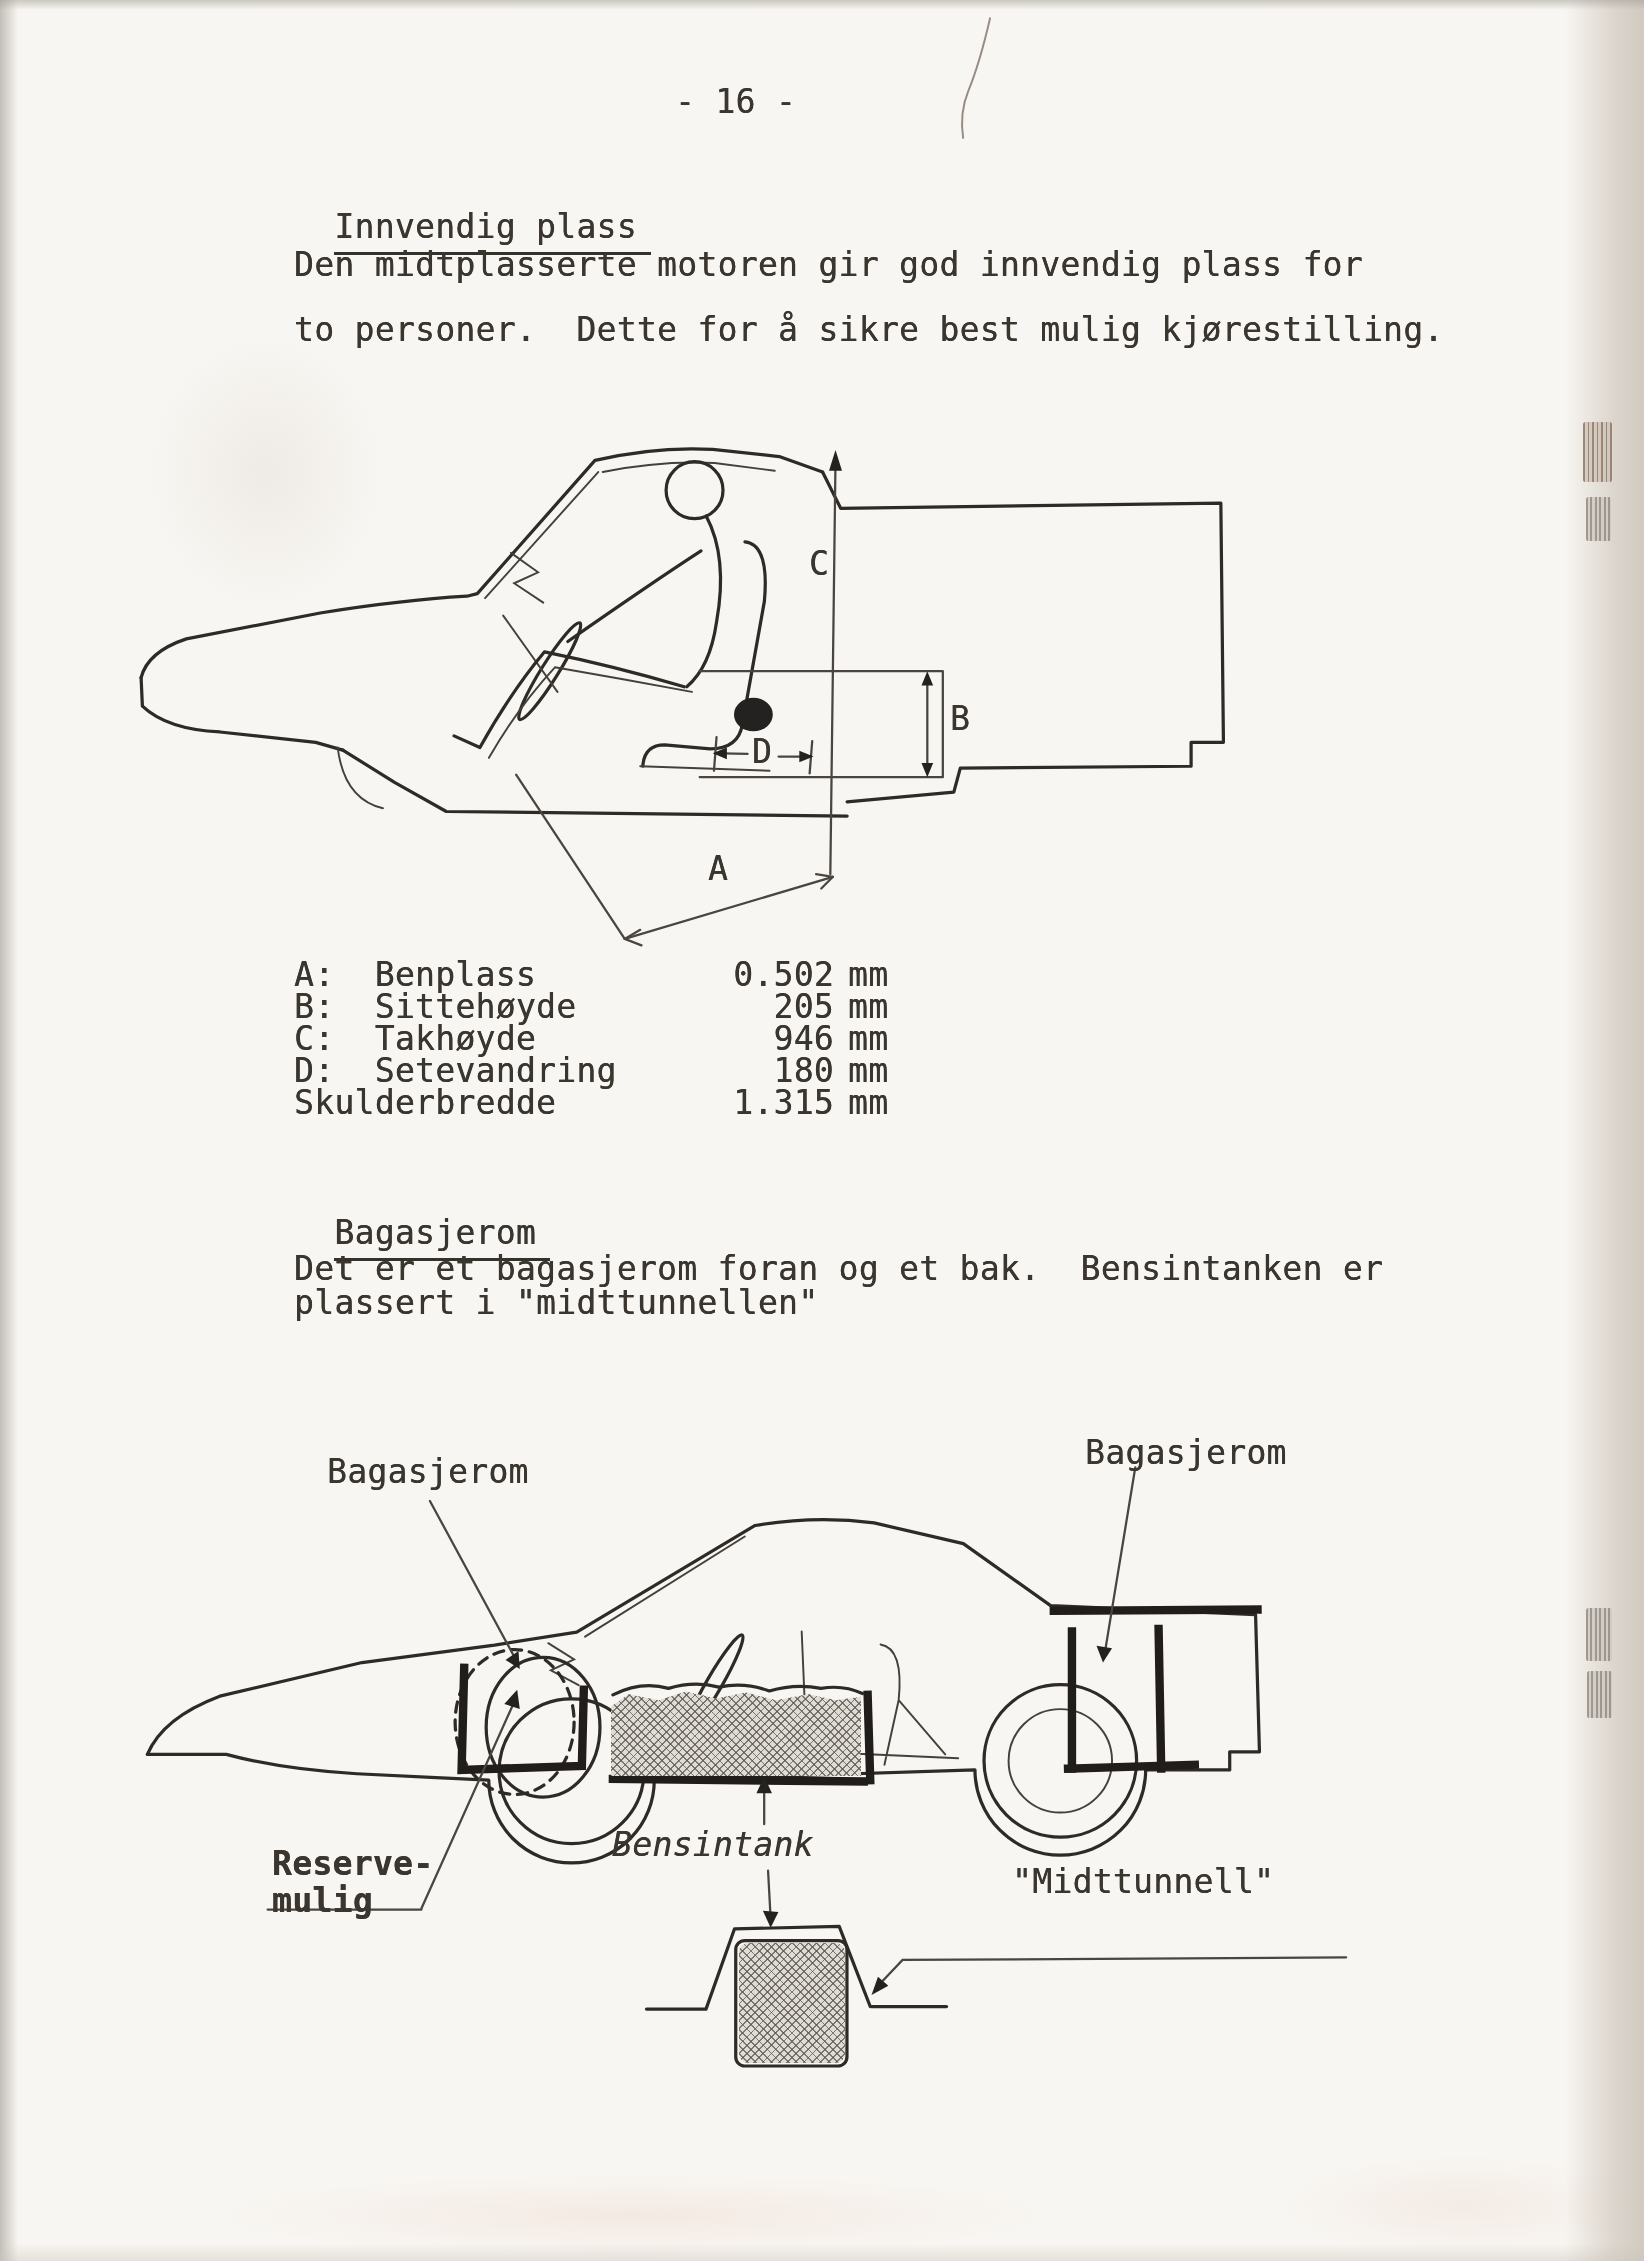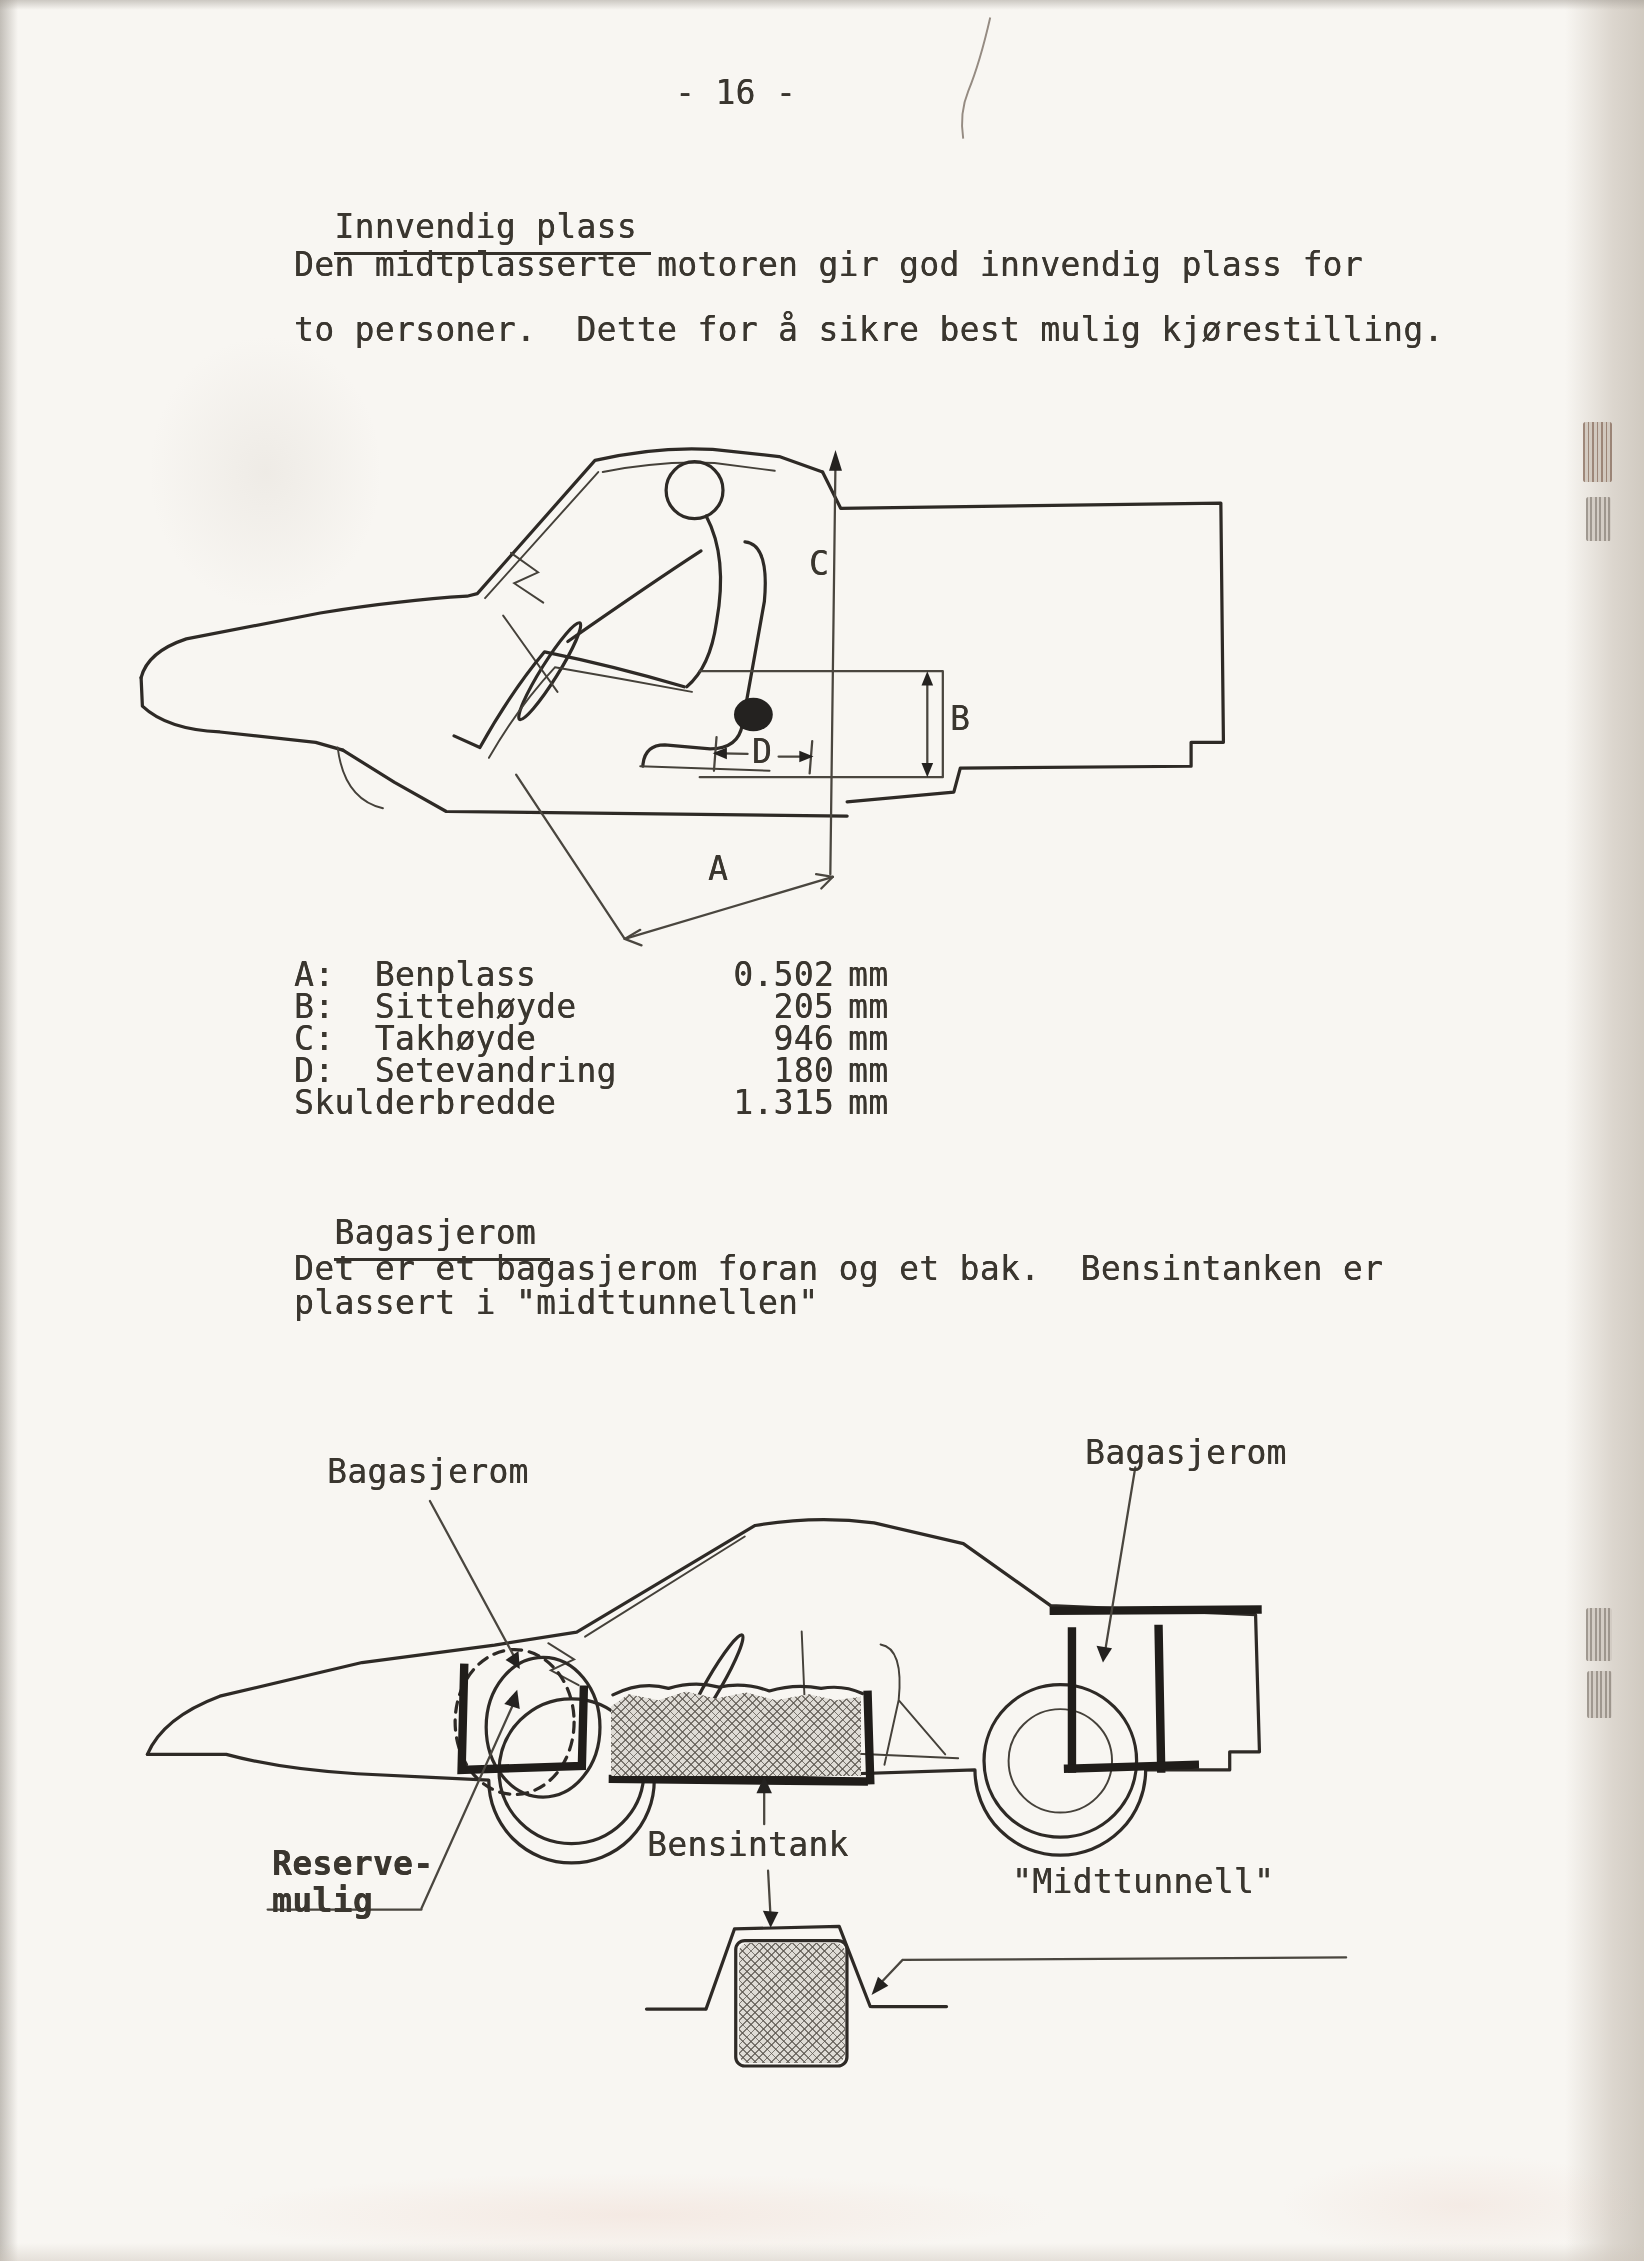--- a/index.html
+++ b/index.html
@@ -87,21 +87,21 @@
 
 <svg style="left:931px;top:11.6px" width="103" height="136" viewBox="0 0 160 210">
   <path d="M 92 8 Q 76 78 58 122 Q 44 156 50 196" stroke="#958b82" stroke-width="3" fill="none"></path>
 </svg>
 
 <div class="bmark brown" style="left:1583px;top:422px;width:28.5px;height:60px;"></div>
 <div class="bmark" style="left:1586px;top:497px;width:24.6px;height:44px;"></div>
 <div class="bmark" style="left:1586px;top:1608px;width:26px;height:53px;"></div>
 <div class="bmark" style="left:1587px;top:1671px;width:24.6px;height:47px;"></div>
 
-<div class="t" style="left:675px;top:76px;">- 16 -</div>
+<div class="t" style="left:675px;top:85px;">- 16 -</div>
 
 <div class="t heading" style="left:294px;top:176px;">
   <span>Innvendig plass</span>
 </div>
 <div class="t" style="left:294px;top:248px;">Den midtplasserte motoren gir god innvendig plass for</div>
 <div class="t" style="left:294px;top:282px;margin-top:31px;">to personer.  Dette for å sikre best mulig kjørestilling.</div>
 
 <svg style="left:123px;top:388px" width="1125" height="569" viewBox="0 0 1740 880">
   <g>
     <path class="sk" d="M 28 448 Q 38 408 98 388 L 305 348 Q 430 328 532 322 L 548 318 L 730 112 Q 825 90 912 95 L 1015 106 L 1082 130"></path>
@@ -251,15 +251,15 @@
     <polygon class="fillink" points="1148,934 1158,906 1174,920"></polygon>
   </g>
 </svg>
 
 <div class="hatch fuel-tank"></div>
 <div class="hatch tunnel-tank"></div>
 
 <div class="t" style="left:327px;top:1455px;">Bagasjerom</div>
 <div class="t" style="left:1085px;top:1436px;">Bagasjerom</div>
 <div class="t" style="left:272px;top:1845px;line-height:37px;font-weight:bold;"><span>Reserve-</span><br><span>mulig</span></div>
-<div class="t" style="left:647px;top:1828px;">Bensintank</div>
+<div class="t" style="left:612px;top:1828px;font-style:italic;">Bensintank</div>
 <div class="t" style="left:1012px;top:1865px;">"Midttunnell"</div>
 
 
 </body></html>

